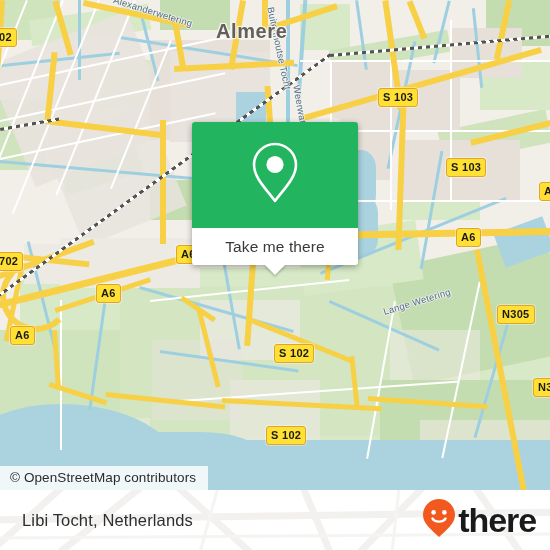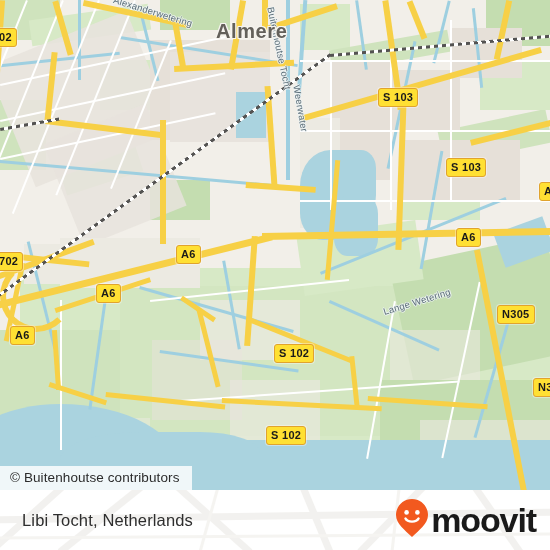--- a/index.html
+++ b/index.html
@@ -353,22 +353,36 @@
         <div class="shield" style="left: -6px; top: 252px;">702</div>
         <div class="shield" style="left: 176px; top: 245px;">A6</div>
         <div class="shield" style="left: 96px; top: 284px;">A6</div>
         <div class="shield" style="left: 10px; top: 326px;">A6</div>
         <div class="shield" style="left: 274px; top: 344px;">S 102</div>
         <div class="shield" style="left: 266px; top: 426px;">S 102</div>
         <div class="shield" style="left: 497px; top: 305px;">N305</div>
         <div class="shield" style="left: 533px; top: 378px;">N3</div>
       </div>
 
-
-    <div id="osm">© Buitenhoutse contributors</div>
+    <div id="card">
+      <div id="card-top">
+        <span>
+          <svg width="54" height="66" viewBox="0 0 54 66" aria-hidden="true">
+            <path d="M27 4 C15.4 4 6 13.4 6 25 C6 38 19 50 27 61 C35 50 48 38 48 25 C48 13.4 38.6 4 27 4 Z" fill="none" stroke="#ffffff" stroke-width="2.6" stroke-linejoin="round"></path>
+            <circle cx="27" cy="24.5" r="8.6" fill="#ffffff"></circle>
+          </svg>
+        </span>
+      </div>
+      <div id="card-bottom">
+        <span id="card-label">Take me there</span>
+        <div id="card-tail"></div>
+      </div>
+    </div>
+
+    <div id="osm">© OpenStreetMap contributors</div>
   </div>
 
   <div id="footer">
     <div id="footer-bg">
       <svg width="550" height="60" viewBox="0 0 550 60">
         <rect width="550" height="60" fill="#ffffff"></rect>
         <g stroke="#e9e7e2" stroke-width="7" fill="none">
           <path d="M-10 62 L70 -10"></path>
           <path d="M60 62 L150 -10"></path>
           <path d="M170 -10 L250 62"></path>
@@ -388,17 +402,17 @@
       <span id="place-name">Libi Tocht, Netherlands</span>
       <span id="brand">
         <span>
           <svg width="34" height="40" viewBox="0 0 34 40" aria-hidden="true">
             <path d="M17 1 C8.2 1 1 8.2 1 17 C1 26 10 32 17 39 C24 32 33 26 33 17 C33 8.2 25.8 1 17 1 Z" fill="#f2591f"></path>
             <circle cx="11.6" cy="14.4" r="2.3" fill="#ffffff"></circle>
             <circle cx="22.4" cy="14.4" r="2.3" fill="#ffffff"></circle>
             <path d="M10.4 20.4 C12.6 24.6 21.4 24.6 23.6 20.4" fill="none" stroke="#ffffff" stroke-width="2.3" stroke-linecap="round"></path>
           </svg>
         </span>
-        <span id="brand-word">moovit</span>
+        <span id="brand-word">there</span>
       </span>
     </div>
   </div>
 </div>
 
 </body></html>

